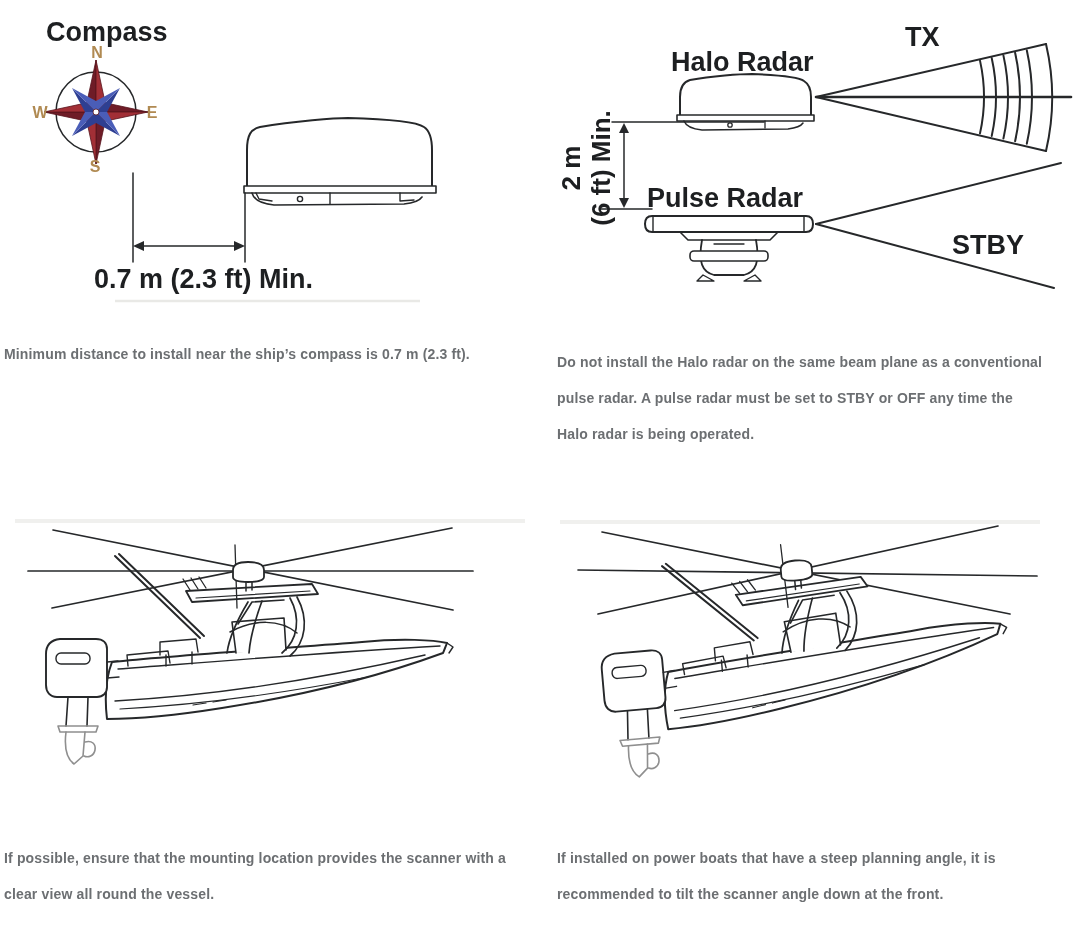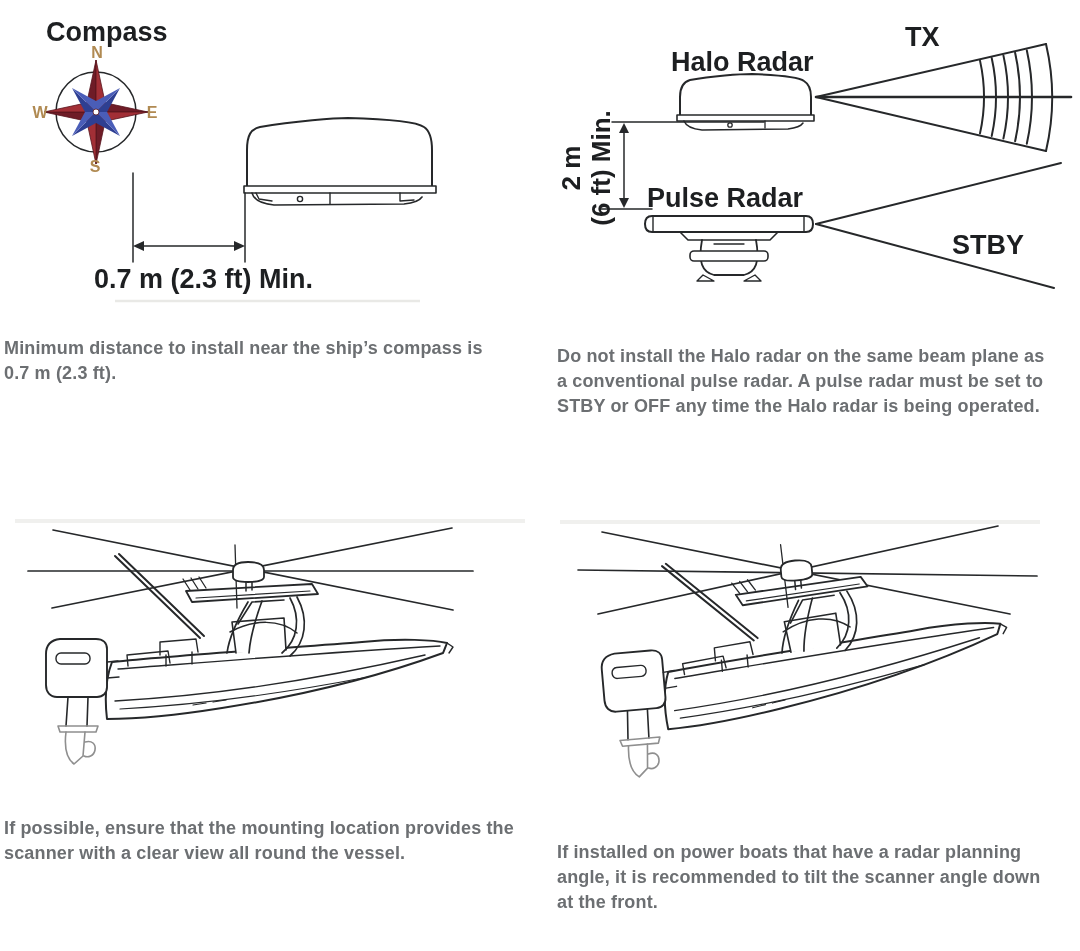--- a/index.html
+++ b/index.html
@@ -2,21 +2,21 @@
 <html><head>
 <meta charset="utf-8">
 <style>
   html,body{margin:0;padding:0;}
   body{
     width:1080px;height:951px;position:relative;background:#ffffff;
     font-family:"Liberation Sans",sans-serif;overflow:hidden;
   }
   .fig{position:absolute;}
   .caption{
-    position:absolute;font-size:18px;line-height:25px;font-weight:600;
+    position:absolute;font-size:14px;line-height:36px;font-weight:600;
     color:#6c6f72;letter-spacing:.15px;margin:0;
   }
   svg text{font-family:"Liberation Sans",sans-serif;}
   .dlabel{font-size:27px;font-weight:600;fill:#1d1f21;}
   .dlabel-sm{font-size:26px;font-weight:600;fill:#1d1f21;}
   .compass-letter{font-size:16px;font-weight:700;}
   .ink{stroke:#26282a;fill:none;stroke-linecap:round;stroke-linejoin:round;}
   .thin{stroke-width:1.5;}
 </style>
 </head>
@@ -188,14 +188,14 @@
 <svg class="fig" style="left:540px;top:490px" width="540" height="310" viewBox="0 0 540 310">
   <path d="M20,32 L500,32" stroke="#f0f0ee" stroke-width="4" fill="none"></path>
   <g class="ink" stroke-width="1.7">
     <path d="M62,42 L470,124"></path>
     <path d="M58,124 L458,36"></path>
     <path d="M38,80 L497,86"></path>
   </g>
   <use href="#boat" transform="translate(20,10) rotate(-5 110 215)"></use>
 </svg>
 
-<p class="caption" style="left:4px;top:816px;width:510px">If possible, ensure that the mounting location provides the scanner with a clear view all round the vessel.</p>
-<p class="caption" style="left:557px;top:840px;width:485px">If installed on power boats that have a radar planning angle, it is recommended to tilt the scanner angle down at the front.</p>
+<p class="caption" style="left:4px;top:840px;width:510px">If possible, ensure that the mounting location provides the scanner with a clear view all round the vessel.</p>
+<p class="caption" style="left:557px;top:840px;width:485px">If installed on power boats that have a steep planning angle, it is recommended to tilt the scanner angle down at the front.</p>
 
 </body></html>

